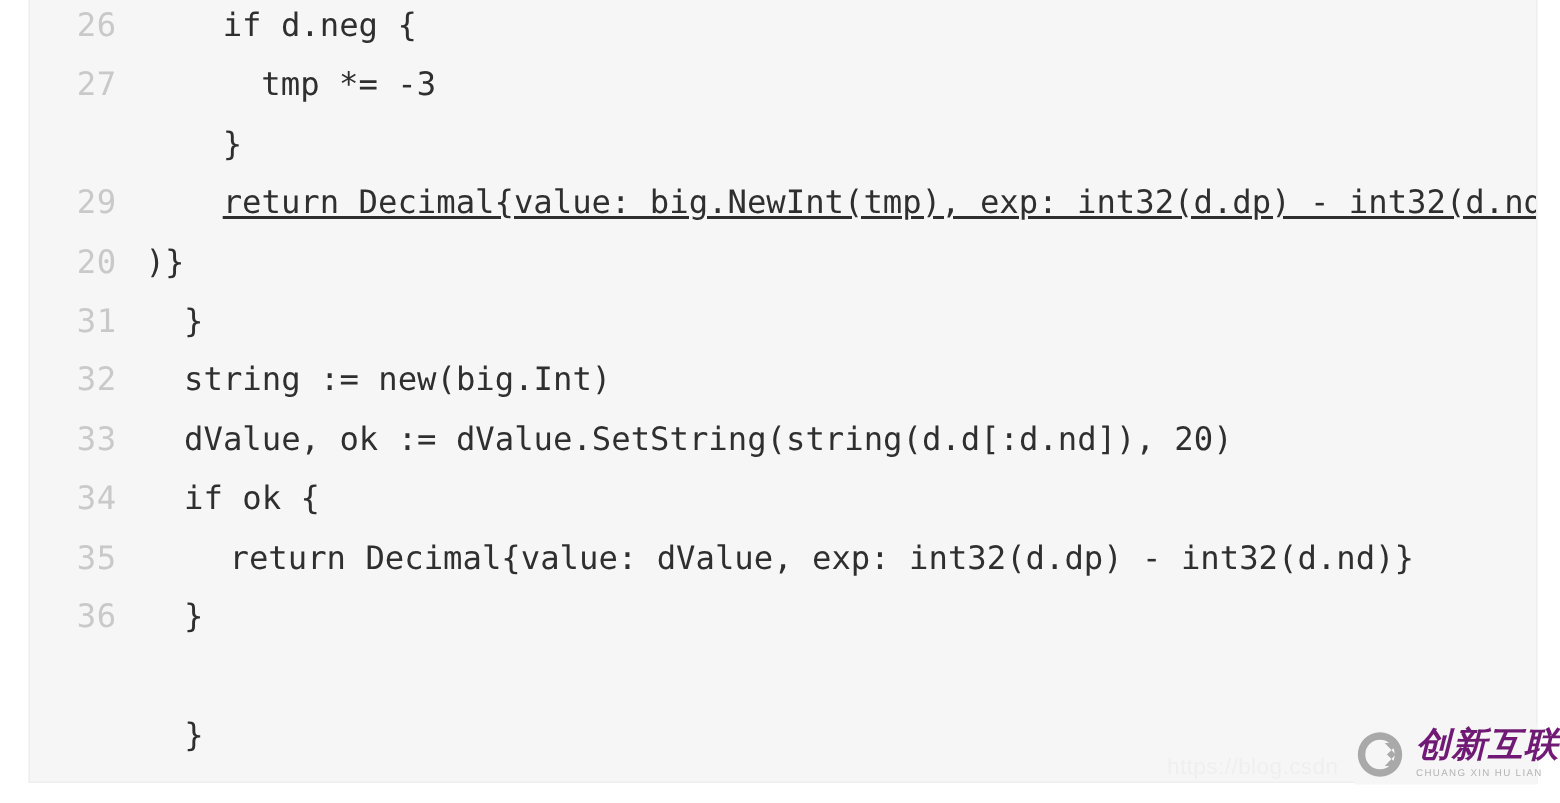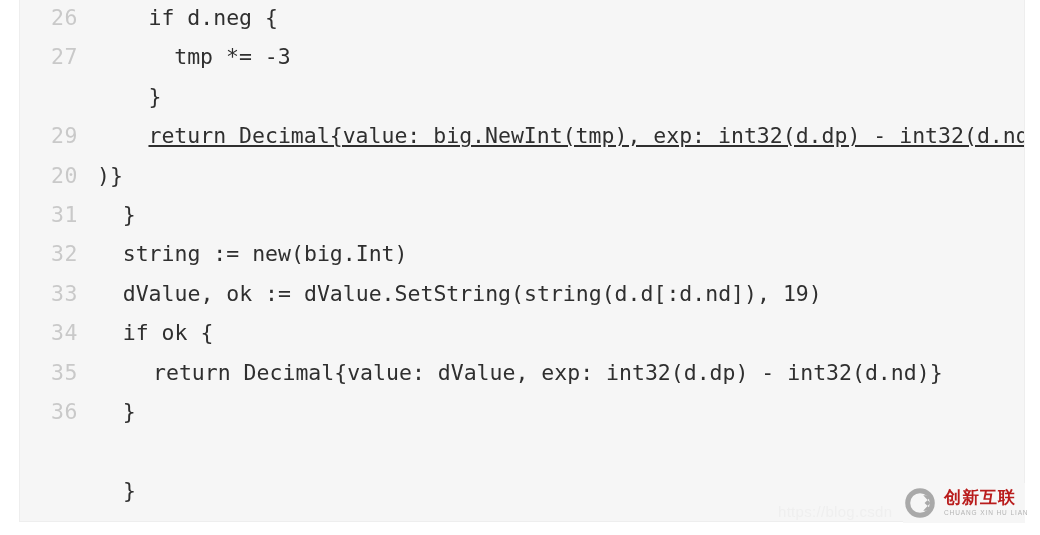--- a/index.html
+++ b/index.html
@@ -98,25 +98,26 @@
 
   .logo-text {
     display: flex;
     flex-direction: column;
     justify-content: center;
     line-height: 1;
   }
 
   .logo-cn {
     font-family: "DejaVu Sans", "Liberation Sans", sans-serif;
-    font-size: 17px;
+    font-size: 23px;
     font-weight: bold;
-    color: #b91c1c;
+    color: #701a75;
     letter-spacing: 1px;
     white-space: nowrap;
+    font-style: italic;
   }
 
   .logo-py {
     font-family: "Liberation Sans", sans-serif;
     font-size: 6.5px;
     color: #b4b4b4;
     letter-spacing: 0.9px;
     margin-top: 4px;
     white-space: nowrap;
   }
@@ -126,21 +127,21 @@
 
 <div class="code-block">
   <div class="code-lines">
       <div class="code-line"><span class="ln">26</span><span class="src" style="left: 128.48px;">if d.neg {</span></div>
       <div class="code-line"><span class="ln">27</span><span class="src" style="left: 154.22px;">tmp *= -3</span></div>
       <div class="code-line"><span class="src" style="left: 128.48px;">}</span></div>
       <div class="code-line"><span class="ln">29</span><span class="src" style="left: 128.48px; text-decoration: underline;">return Decimal{value: big.NewInt(tmp), exp: int32(d.dp) - int32(d.nd</span></div>
       <div class="code-line"><span class="ln">20</span><span class="src" style="left: 77px;">)}</span></div>
       <div class="code-line"><span class="ln">31</span><span class="src" style="left: 102.74px;">}</span></div>
       <div class="code-line"><span class="ln">32</span><span class="src" style="left: 102.74px;">string := new(big.Int)</span></div>
-      <div class="code-line"><span class="ln">33</span><span class="src" style="left: 102.74px;">dValue, ok := dValue.SetString(string(d.d[:d.nd]), 19)</span></div>
+      <div class="code-line"><span class="ln">33</span><span class="src" style="left: 102.74px;">dValue, ok := dValue.SetString(string(d.d[:d.nd]), 20)</span></div>
       <div class="code-line"><span class="ln">34</span><span class="src" style="left: 102.74px;">if ok {</span></div>
       <div class="code-line"><span class="ln">35</span><span class="src" style="left: 133px;">return Decimal{value: dValue, exp: int32(d.dp) - int32(d.nd)}</span></div>
       <div class="code-line"><span class="ln">36</span><span class="src" style="left: 102.74px;">}</span></div>
       <div class="code-line"></div>
       <div class="code-line"><span class="ln"></span><span class="src" style="left: 77px;">  }</span></div>
     </div>
 </div>
 
 <div class="watermark">https://blog.csdn</div>
 

